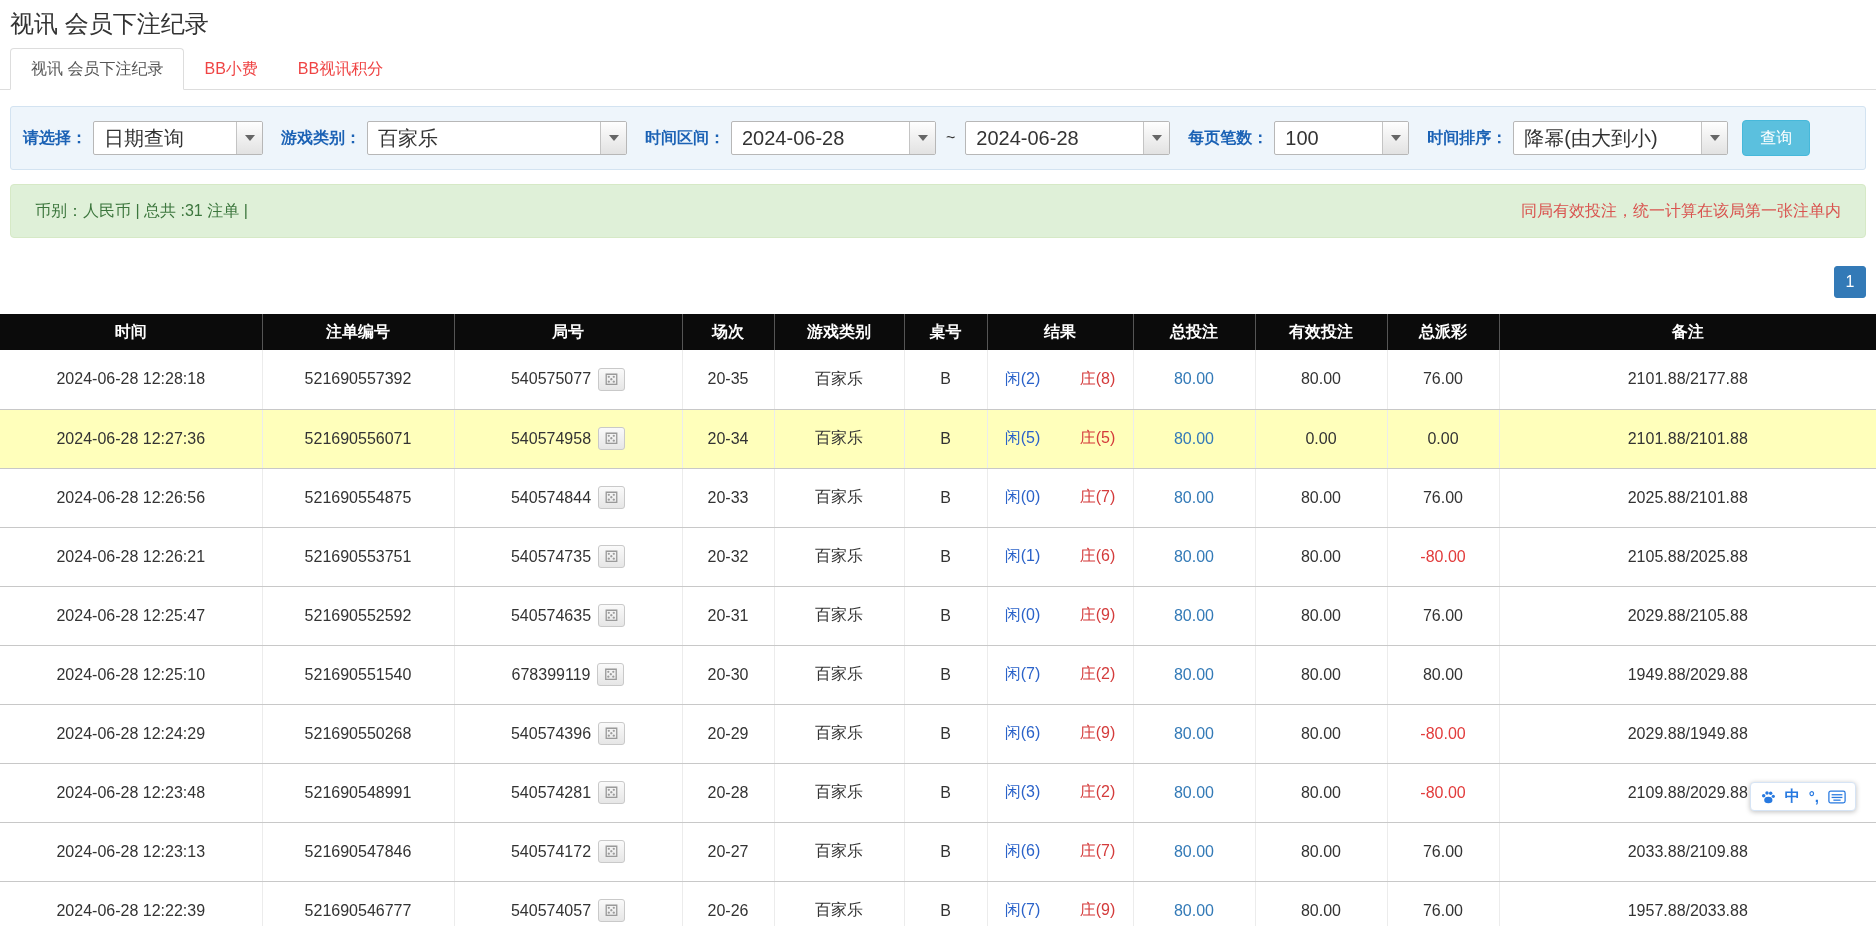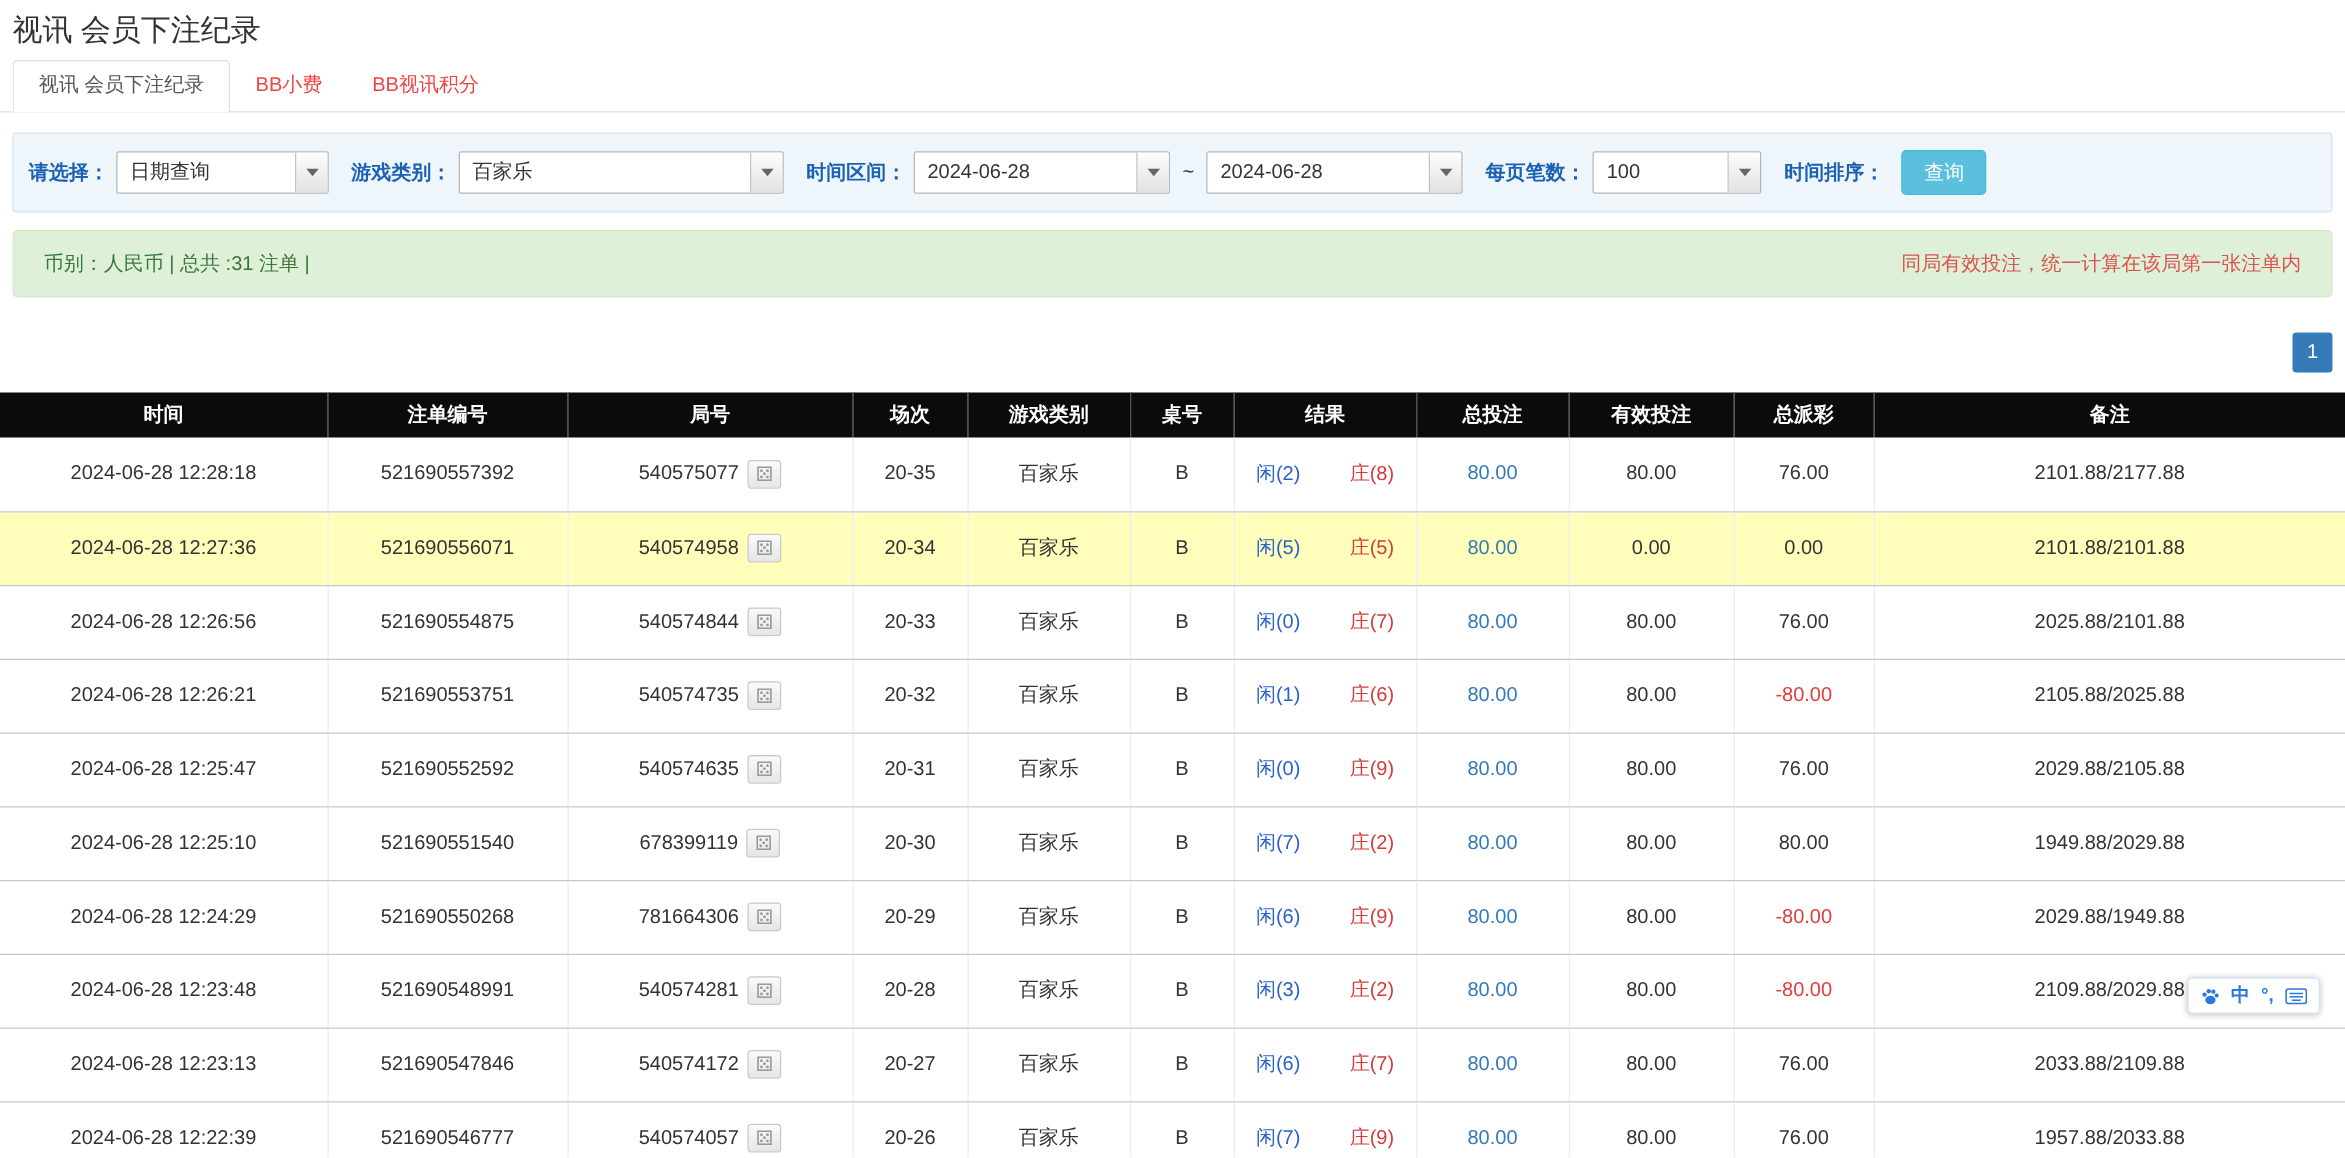--- a/index.html
+++ b/index.html
@@ -65,21 +65,21 @@
     display: flex;
     height: 34px;
     background: #fff;
     border: 1px solid #b7b7b7;
     border-radius: 2px;
     overflow: hidden;
     cursor: pointer;
   }
   .combo-text {
     flex: 1;
-    font-size: 16px;
+    font-size: 20px;
     line-height: 32px;
     padding: 0 10px;
     color: #333;
     white-space: nowrap;
     overflow: hidden;
   }
   .combo-btn {
     width: 26px;
     border-left: 1px solid #c4c4c4;
     background: linear-gradient(#fefefe, #e2e2e2);
@@ -259,20 +259,26 @@
 
   <span class="f-label gap">每页笔数：</span>
   <div class="combo w-size">
     <span class="combo-text">100</span>
     <span class="combo-btn">
         <i class="caret"></i>
       </span>
   </div>
 
   <span class="f-label gap">时间排序：</span>
+  <div class="combo w-sort">
+    <span class="combo-text">降幂(由大到小)</span>
+    <span class="combo-btn">
+        <i class="caret"></i>
+      </span>
+  </div>
 
   <button class="search-btn">查询</button>
 </div>
 
 <div class="summary-bar">
   <span class="summary-left">币别：人民币 | 总共 :31 注单 |</span>
   <span class="summary-right">同局有效投注，统一计算在该局第一张注单内</span>
 </div>
 
 <div class="pagination">
@@ -402,21 +408,21 @@
         <td><span class="player">闲(7)</span> <span class="banker">庄(2)</span></td>
         <td><span class="bet-link">80.00</span></td>
         <td>80.00</td>
         <td><span class="">80.00</span></td>
         <td>1949.88/2029.88</td>
       </tr>
       <tr>
         <td>2024-06-28 12:24:29</td>
         <td>521690550268</td>
         <td><span class="round-wrap">
-            <span>781664306</span>
+            <span>540574396</span>
             <span class="dice">⚄</span>
           </span></td>
         <td>20-29</td>
         <td>百家乐</td>
         <td>B</td>
         <td><span class="player">闲(6)</span> <span class="banker">庄(9)</span></td>
         <td><span class="bet-link">80.00</span></td>
         <td>80.00</td>
         <td><span class="neg">-80.00</span></td>
         <td>2029.88/1949.88</td>

